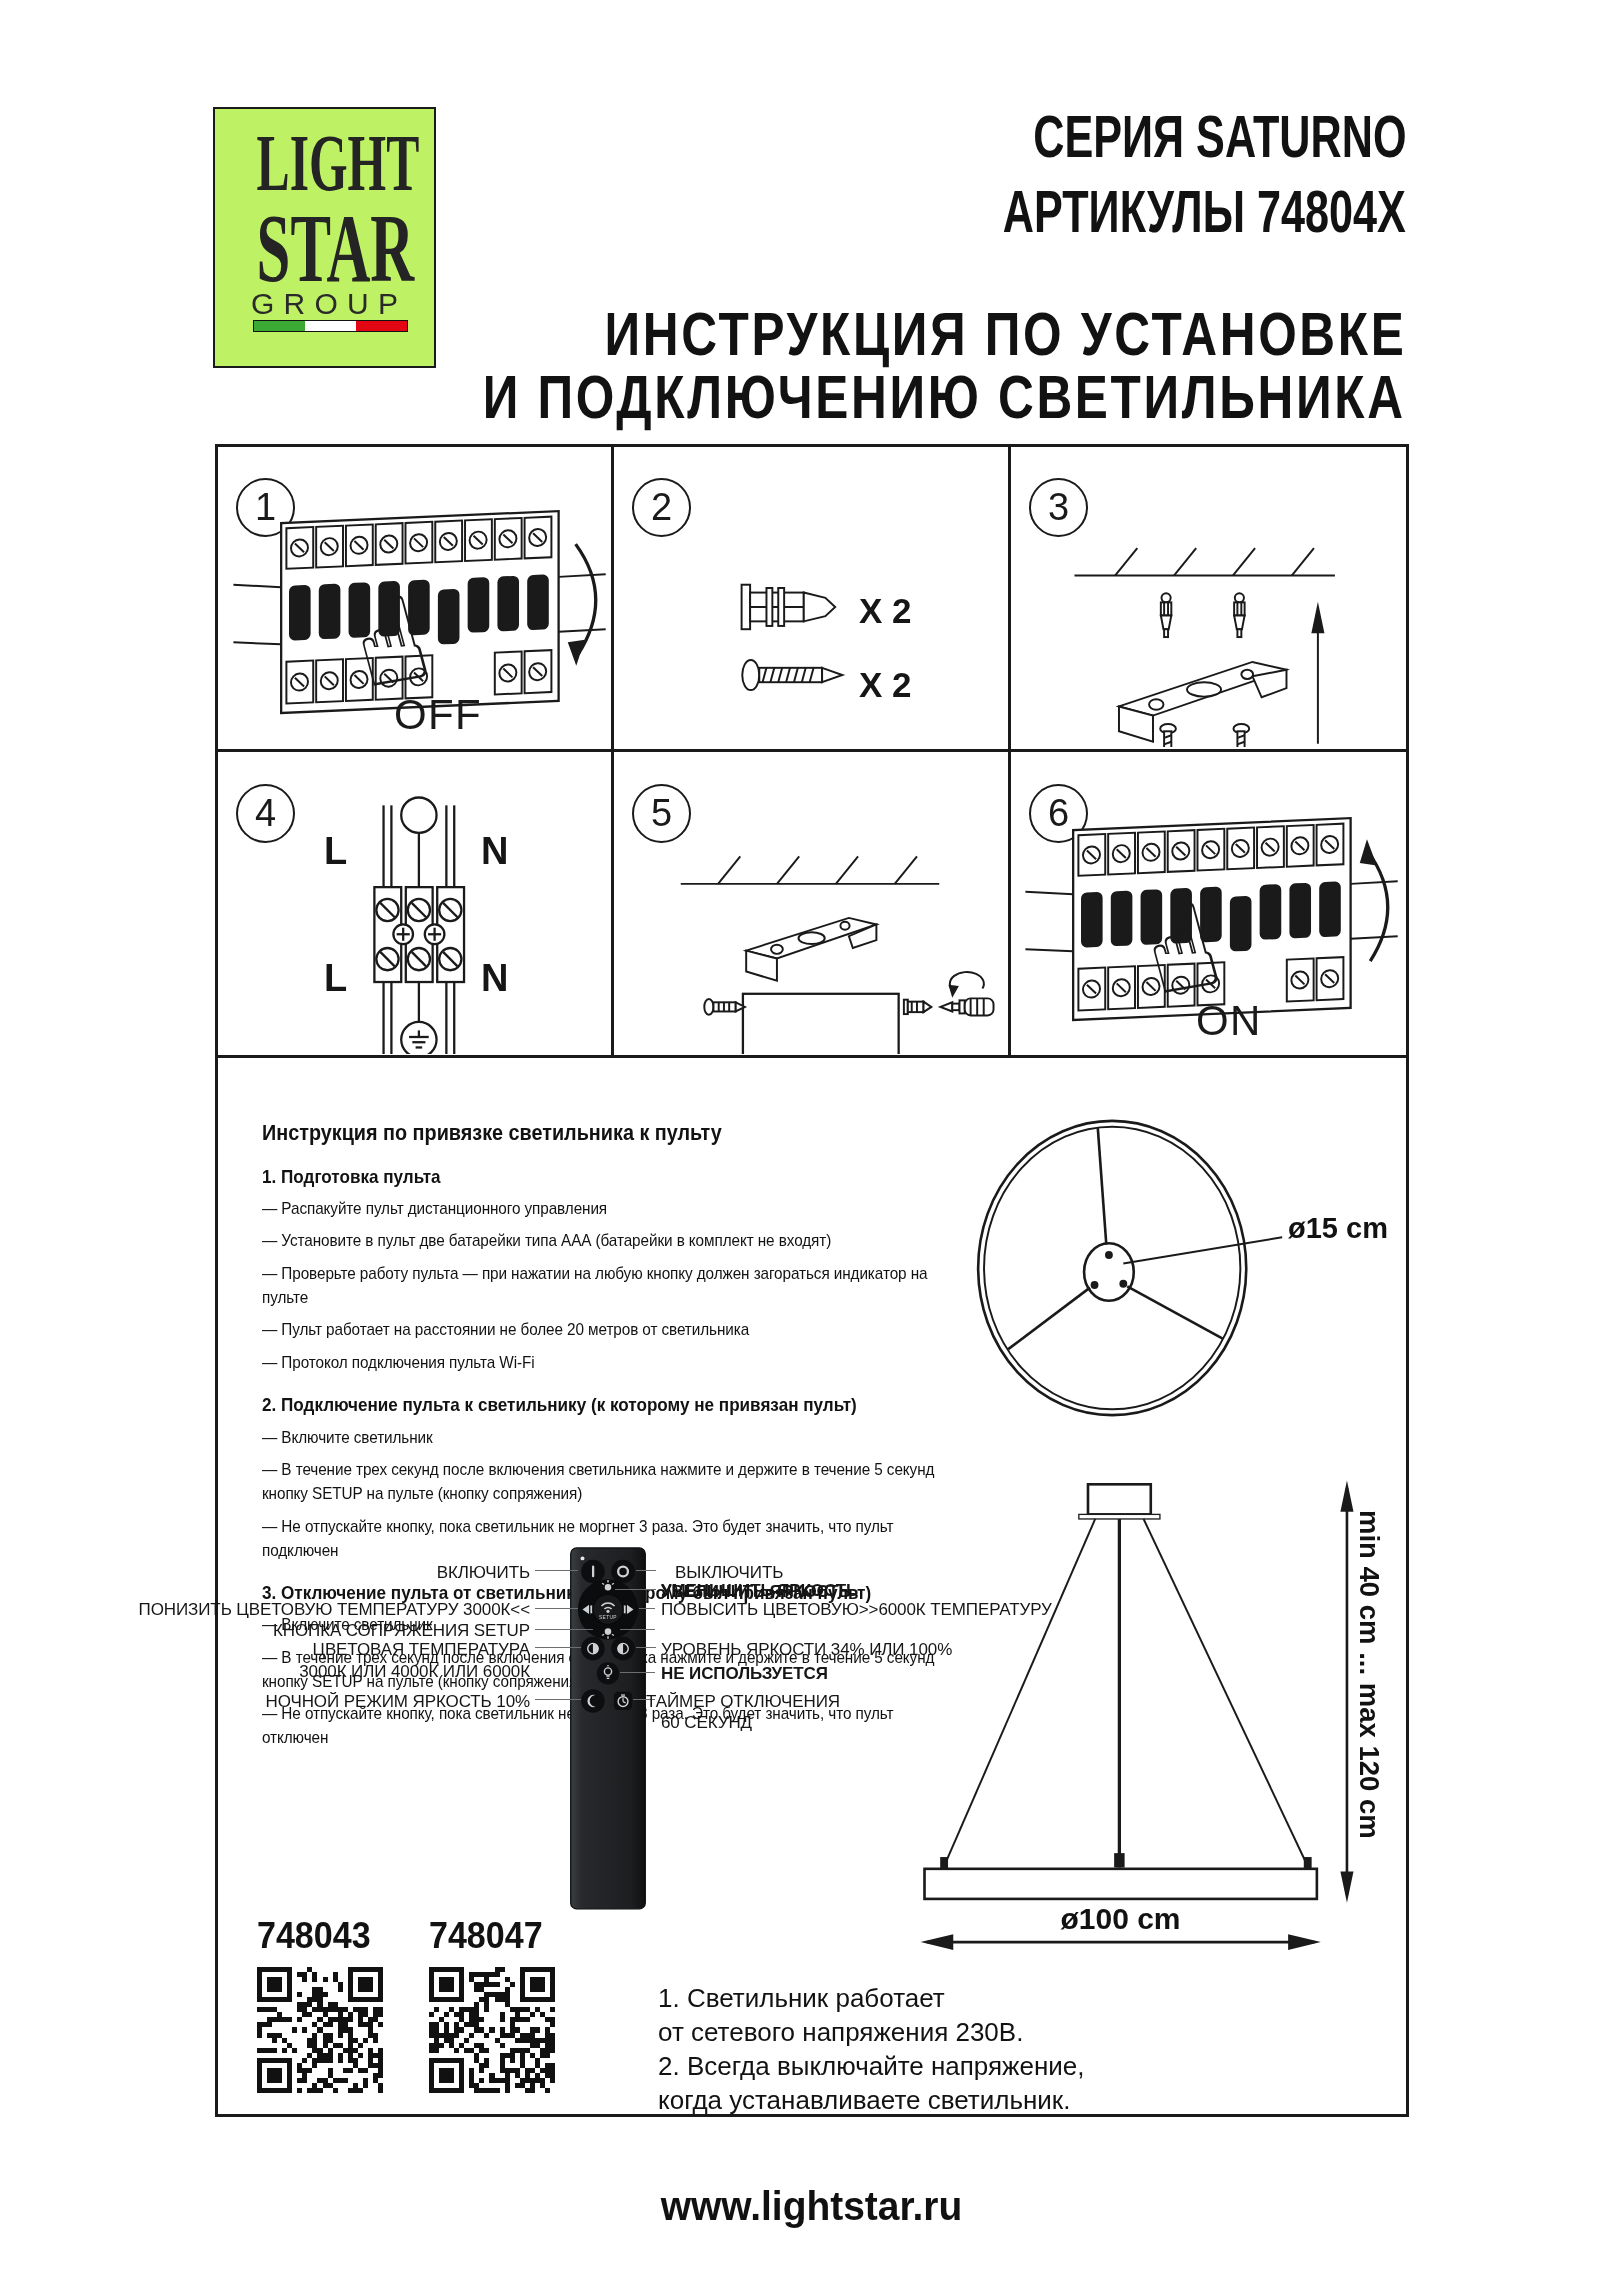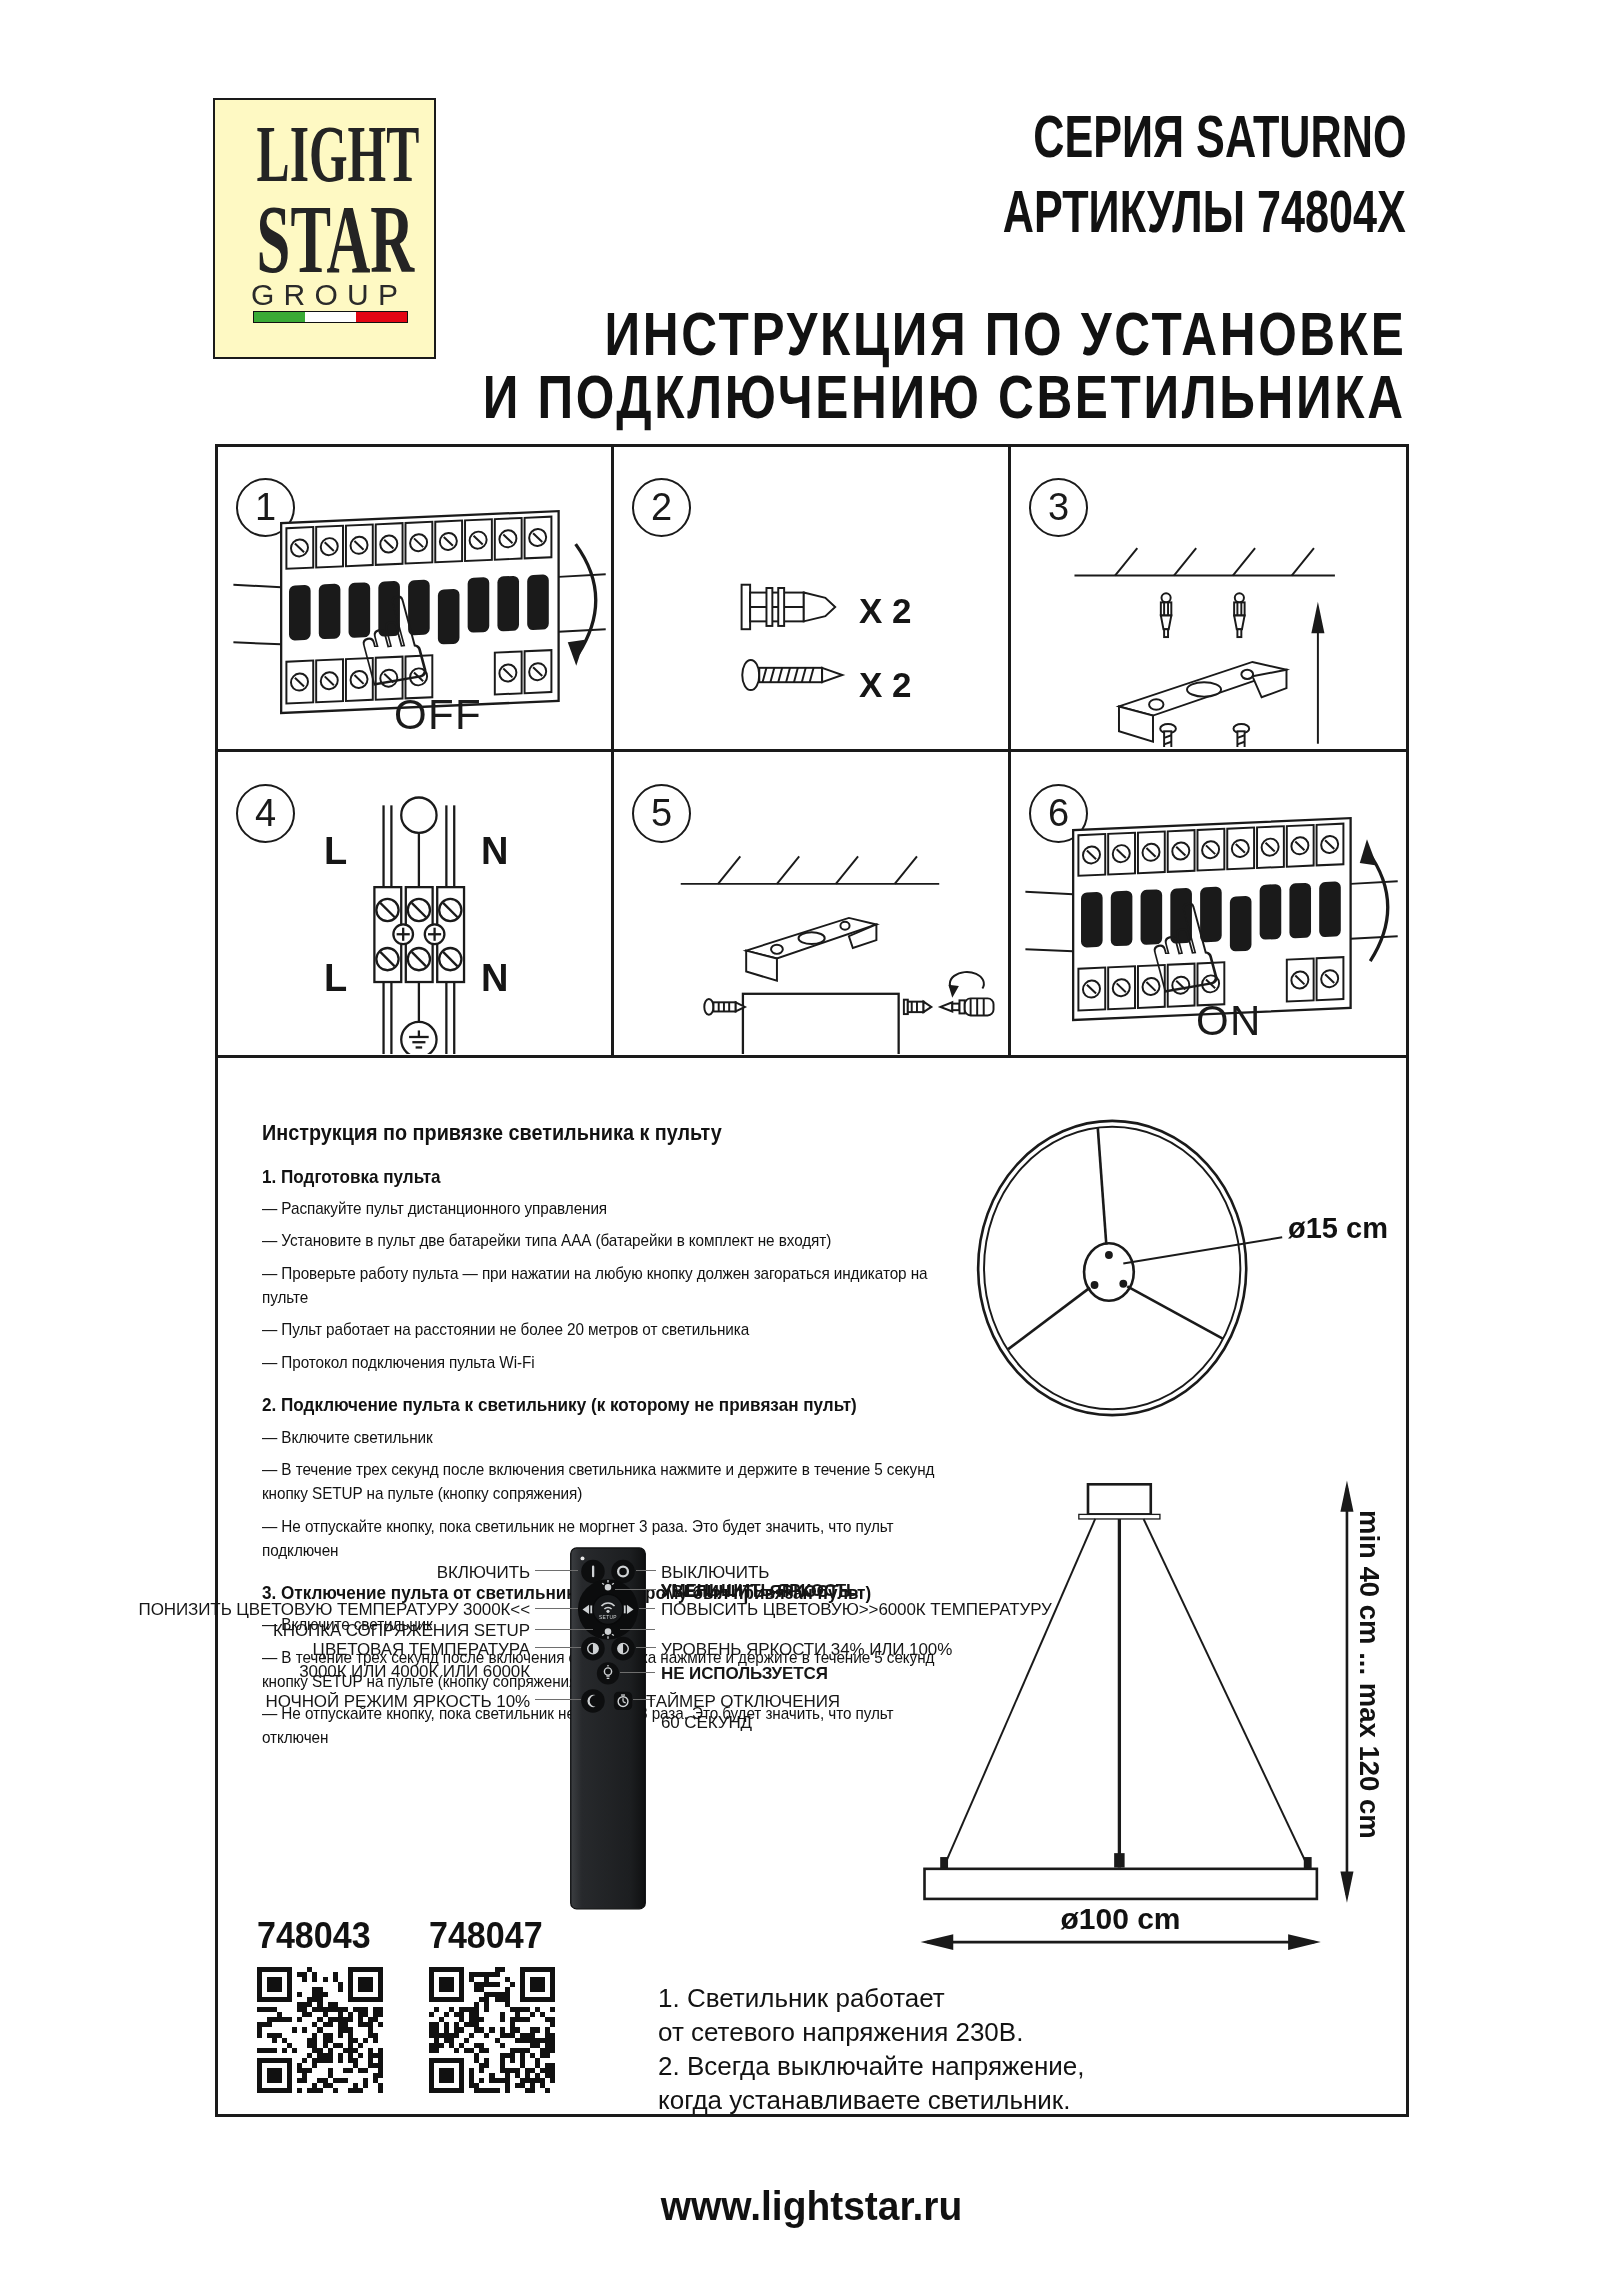--- a/index.html
+++ b/index.html
@@ -24,21 +24,21 @@
   .instr p{font-size:17px;line-height:24px;margin:0 0 8.5px 0;letter-spacing:-0.1px}
   .hand{position:absolute;font-size:118px;line-height:118px;color:#1a1a1a;
         font-family:"DejaVu Sans",sans-serif;transform:rotate(-15deg)}
   .biglabel{position:absolute;font-size:42px;letter-spacing:1.3px;color:#1a1a1a}
   .dim{position:absolute;font-weight:700;color:#121212}
   .qrnum{position:absolute;font-size:37px;font-weight:700;color:#121212;transform:scaleX(.92);transform-origin:0 50%}
   .qrbox{position:absolute;width:126px;height:126px}
   .notes{position:absolute;left:658px;top:1981px;font-size:26px;line-height:34px;color:#121212}
   .footer{position:absolute;left:0;top:2183px;width:1623px;text-align:center;
           font-size:41px;font-weight:700;color:#111;transform:scaleX(.95)}
-  .logo-box{position:absolute;left:213px;top:98px;width:219px;height:257px;border:2.6px solid #1a1a1a;background:#fef9c3}
+  .logo-box{position:absolute;left:213px;top:107px;width:219px;height:257px;border:2.6px solid #1a1a1a;background:#bef264}
   .logo-light{position:absolute;left:0;width:100%;top:18.3px;text-align:center;
       font-family:"Liberation Serif",serif;font-weight:700;font-size:80px;line-height:72px;
       transform:scaleX(.62);color:#242424}
   .logo-star{position:absolute;left:0;width:100%;top:93px;text-align:center;
       font-family:"Liberation Serif",serif;font-weight:700;font-size:98px;line-height:92px;
       transform:scaleX(.62);color:#242424}
   .logo-group{position:absolute;left:0;width:100%;top:178px;text-align:center;
       font-size:30px;letter-spacing:9.2px;text-indent:9.2px;font-weight:400;color:#2a2a2a}
   .flag{position:absolute;left:38px;top:211px;width:153px;height:9.8px;border:1.3px solid #111;display:flex}
   .flag div{flex:1 1 0}
@@ -528,21 +528,21 @@
   <div class="cl" style="left:620px;top:1672px;width:35px"></div>
   <div class="cl" style="left:633px;top:1699px;width:22px"></div>
 
   <div class="lbl ra" style="right:1093px;top:1562px">ВКЛЮЧИТЬ</div>
   <div class="lbl ra" style="right:1093px;top:1599px">ПОНИЗИТЬ ЦВЕТОВУЮ ТЕМПЕРАТУРУ 3000К&lt;&lt;</div>
   <div class="lbl ra" style="right:1093px;top:1620px">КНОПКА СОПРЯЖЕНИЯ SETUP</div>
   <div class="lbl ra" style="right:1093px;top:1639px">ЦВЕТОВАЯ ТЕМПЕРАТУРА</div>
   <div class="lbl ra" style="right:1093px;top:1661px">3000К ИЛИ 4000К ИЛИ 6000К</div>
   <div class="lbl ra" style="right:1093px;top:1691px">НОЧНОЙ РЕЖИМ ЯРКОСТЬ 10%</div>
 
-  <div class="lbl" style="left:661px;top:1562px">ВЫКЛЮЧИТЬ</div>
+  <div class="lbl" style="left:675px;top:1562px">ВЫКЛЮЧИТЬ</div>
   <div class="lbl b" style="left:661px;top:1581px">УВЕЛИЧИТЬ ЯРКОСТЬ</div>
   <div class="lbl" style="left:661px;top:1599px">ПОВЫСИТЬ ЦВЕТОВУЮ&gt;&gt;6000К ТЕМПЕРАТУРУ</div>
   <div class="lbl b" style="left:661px;top:1580px">УМЕНЬШИТЬ ЯРКОСТЬ</div>
   <div class="lbl" style="left:661px;top:1639px">УРОВЕНЬ ЯРКОСТИ 34% ИЛИ 100%</div>
   <div class="lbl b" style="left:661px;top:1663px">НЕ ИСПОЛЬЗУЕТСЯ</div>
   <div class="lbl" style="left:646px;top:1691px">ТАЙМЕР ОТКЛЮЧЕНИЯ</div>
   <div class="lbl" style="left:661px;top:1712px">60 СЕКУНД</div>
 
   <div class="qrnum" style="left:257px;top:1915px">748043</div>
   <div class="qrnum" style="left:429px;top:1915px">748047</div>

